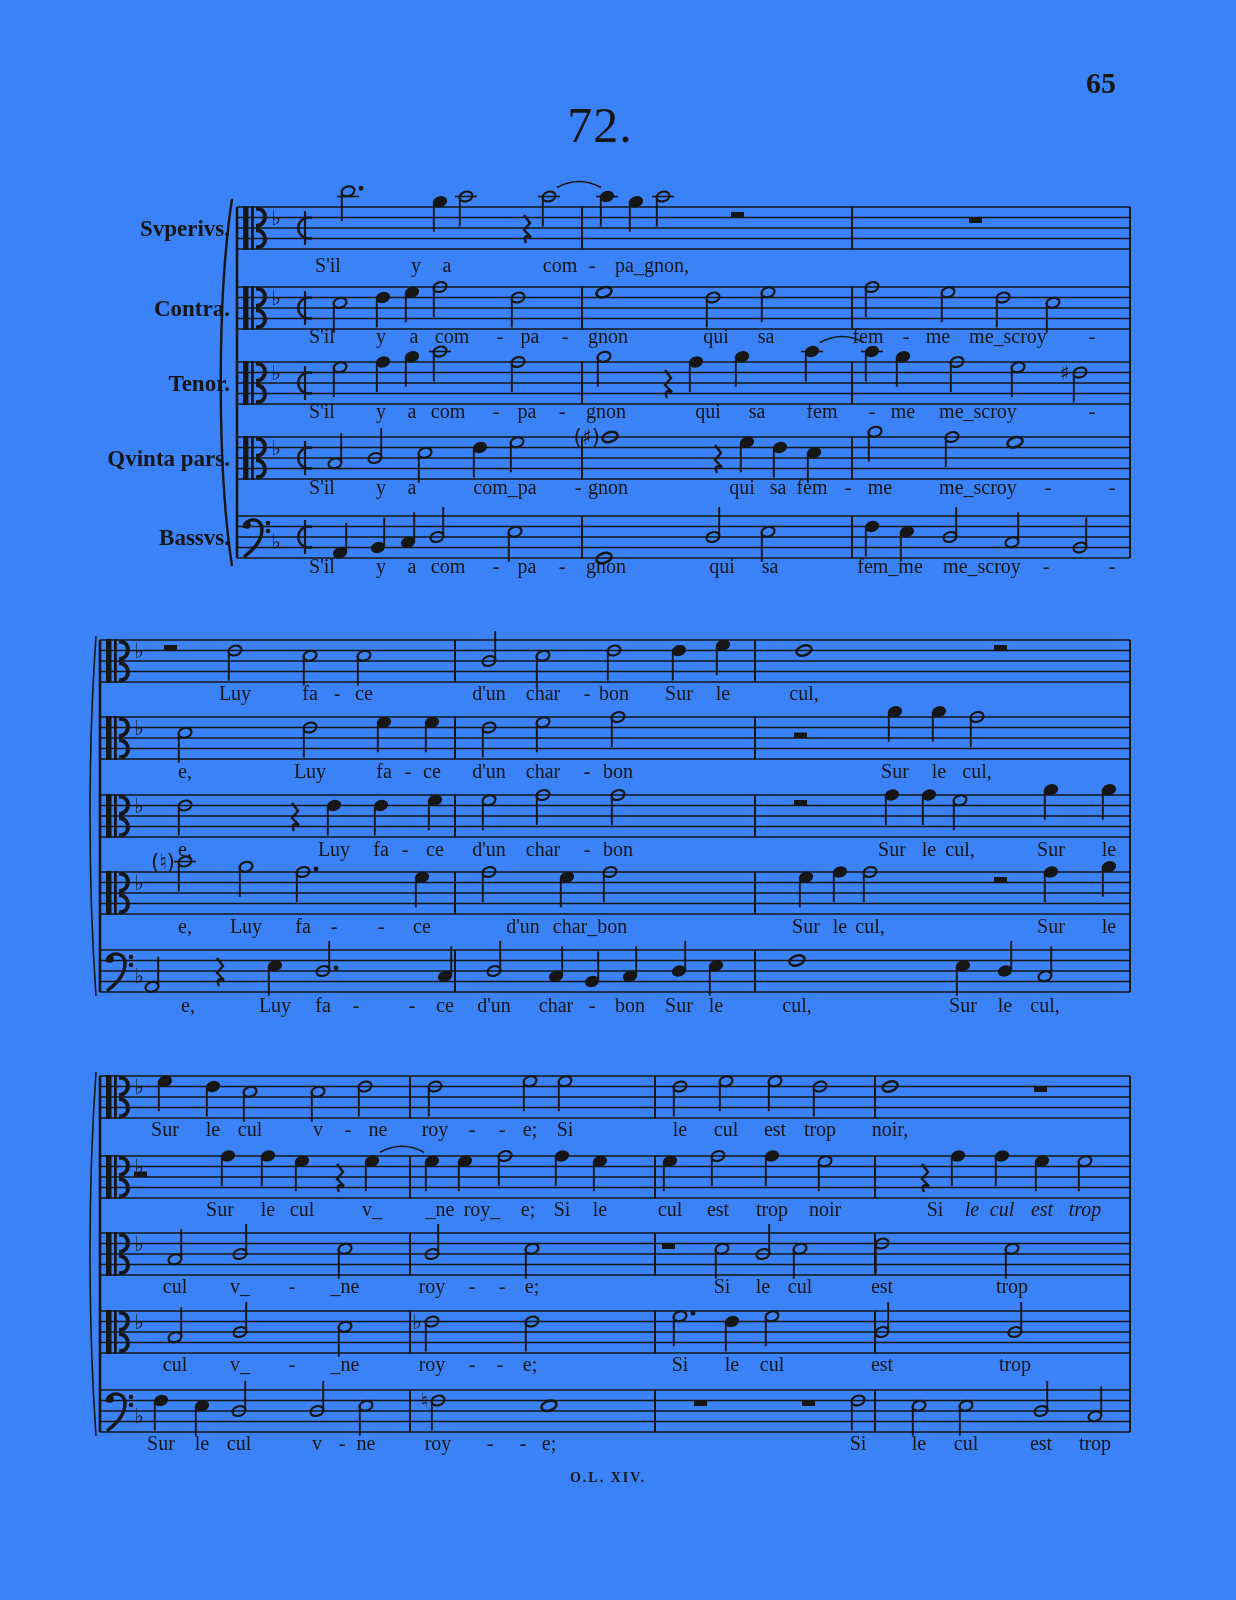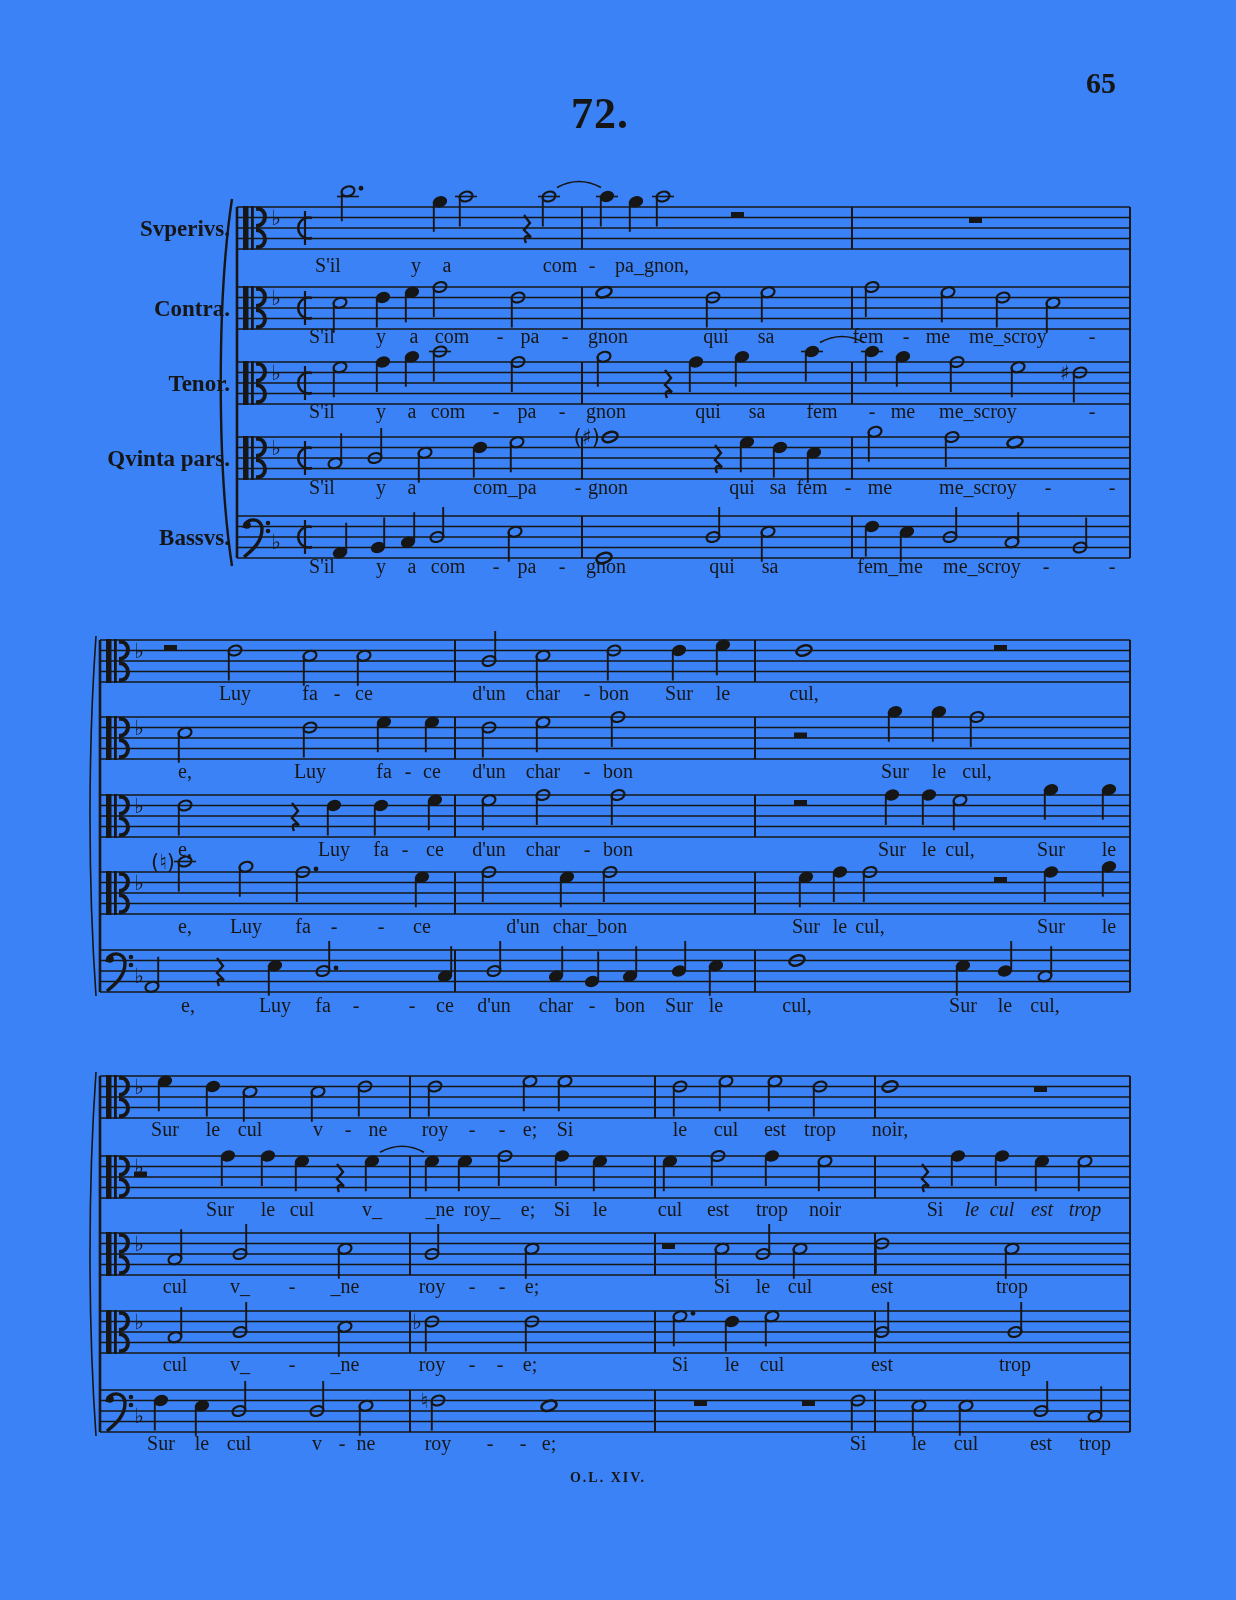--- a/index.html
+++ b/index.html
@@ -1,20 +1,20 @@
 <!DOCTYPE html>
 <html><head>
 <meta charset="utf-8">
 <style>
   html,body{margin:0;padding:0;background:#888;}
   .page{position:relative;width:1236px;height:1600px;background:#3b82f6;overflow:hidden;
         font-family:"Liberation Serif","DejaVu Serif",serif;color:#161616;}
   .pageno{position:absolute;top:66px;left:1086px;font-size:30px;font-weight:bold;}
-  .title{position:absolute;top:88px;left:600px;transform:translateX(-50%);
-         font-size:44px;font-weight:bold;letter-spacing:1px;}
+  .title{position:absolute;top:96px;left:600px;transform:translateX(-50%);
+         font-size:50px;font-weight:normal;letter-spacing:1px;}
   .footer{position:absolute;top:1470px;left:608px;transform:translateX(-50%);
           font-size:14px;font-weight:bold;letter-spacing:2px;}
   #score{position:absolute;inset:0;}
   svg text.lyric{font-family:"Liberation Serif","DejaVu Serif",serif;font-size:20px;fill:#161616;}
   svg text.lyric.it{font-style:italic;}
   svg text.vlabel{font-family:"Liberation Serif","DejaVu Serif",serif;font-size:23px;font-weight:bold;fill:#161616;}
   svg text.acc{font-family:"DejaVu Sans",sans-serif;font-size:21px;fill:#161616;}
 </style>
 </head>
 <body>

